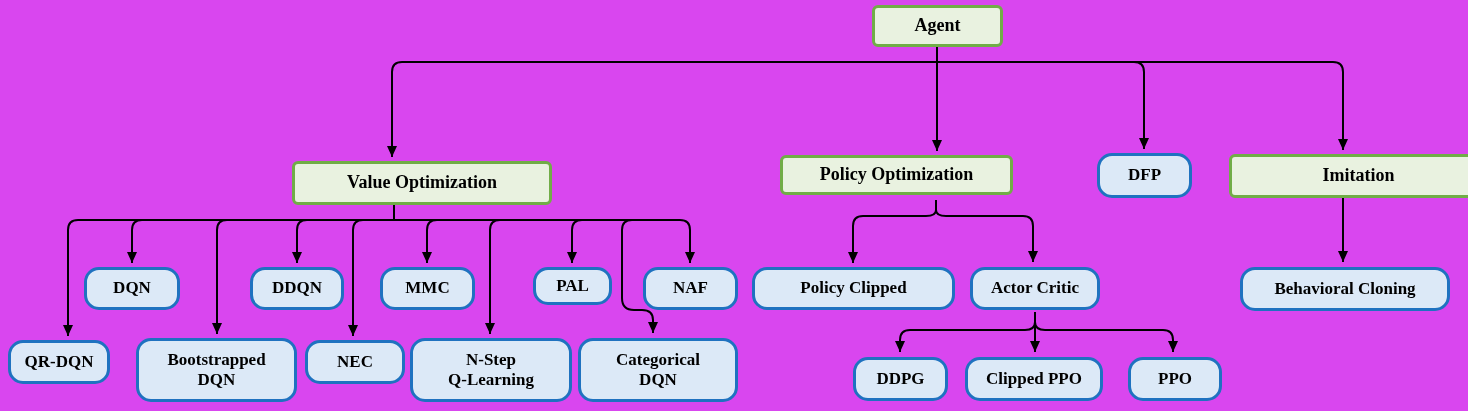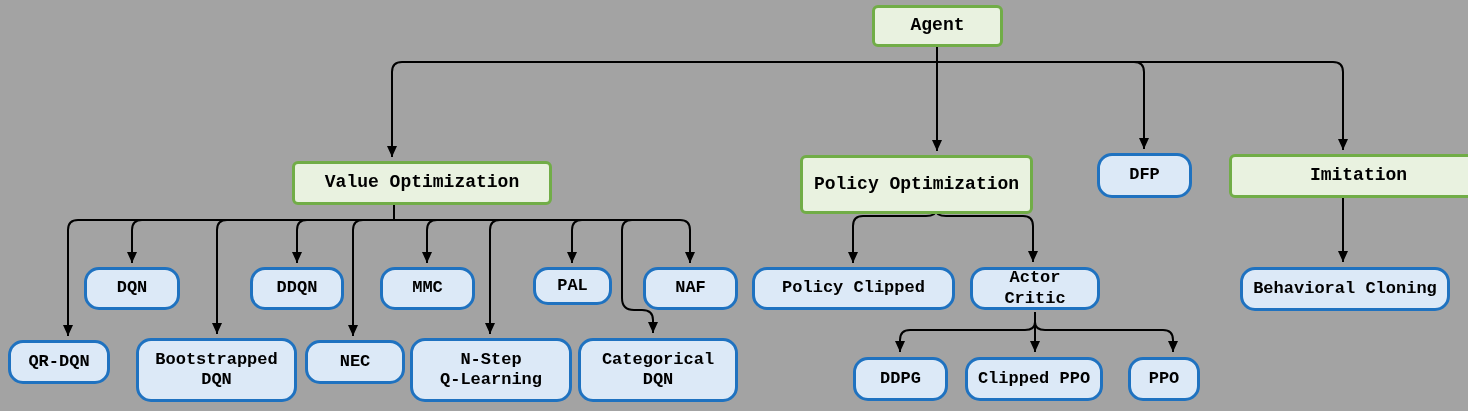--- a/index.html
+++ b/index.html
@@ -1,20 +1,20 @@
 <!DOCTYPE html>
 <html><head>
 <meta charset="utf-8">
 <style>
   html,body{margin:0;padding:0;background:#ffffff;}
   .canvas{
     position:relative;
     width:1468px;height:411px;
-    background:#a3a3a3;
-    font-family:Liberation Mono, monospace;
+    background:#d946ef;
+    font-family:Liberation Serif, serif;
     overflow:hidden;
   }
   #edges{position:absolute;left:0;top:0;width:1468px;height:411px;}
   .node{
     position:absolute;
     display:flex;align-items:center;justify-content:center;
     text-align:center;
     font-weight:bold;color:#000;
     box-sizing:border-box;
     padding:2px 4px;
@@ -70,21 +70,21 @@
         <path d="M1343,198 V262" marker-end="url(#arrow)"></path>
       </g>
   </svg>
   <div id="nodes">
       <div class="node category" style="left: 872px; top: 5px; width: 131px; height: 42px;">
         <span>Agent</span>
       </div>
       <div class="node category" style="left: 264px; top: 161px; width: 260px; height: 44px; margin-left: 28px;">
         <span>Value Optimization</span>
       </div>
-      <div class="node category" style="left: 800px; top: 155px; width: 233px; height: 59px;">
+      <div class="node category" style="left: 780px; top: 155px; width: 233px; height: 40px;">
         <span>Policy Optimization</span>
       </div>
       <div class="node algorithm" style="left: 1097px; top: 153px; width: 95px; height: 45px;">
         <span>DFP</span>
       </div>
       <div class="node category" style="left: 1229px; top: 154px; width: 259px; height: 44px;">
         <span>Imitation</span>
       </div>
       <div class="node algorithm" style="left: 84px; top: 267px; width: 96px; height: 43px;">
         <span>DQN</span>
@@ -121,20 +121,20 @@
       </div>
       <div class="node algorithm" style="left: 970px; top: 267px; width: 130px; height: 43px;">
         <span>Actor Critic</span>
       </div>
       <div class="node algorithm" style="left: 853px; top: 357px; width: 95px; height: 44px;">
         <span>DDPG</span>
       </div>
       <div class="node algorithm" style="left: 965px; top: 357px; width: 138px; height: 44px;">
         <span>Clipped PPO</span>
       </div>
-      <div class="node algorithm" style="left: 1128px; top: 357px; width: 72px; height: 44px;">
+      <div class="node algorithm" style="left: 1128px; top: 357px; width: 94px; height: 44px;">
         <span>PPO</span>
       </div>
       <div class="node algorithm" style="left: 1240px; top: 267px; width: 210px; height: 44px;">
         <span>Behavioral Cloning</span>
       </div>
     </div>
 </div>
 
 </body></html>

